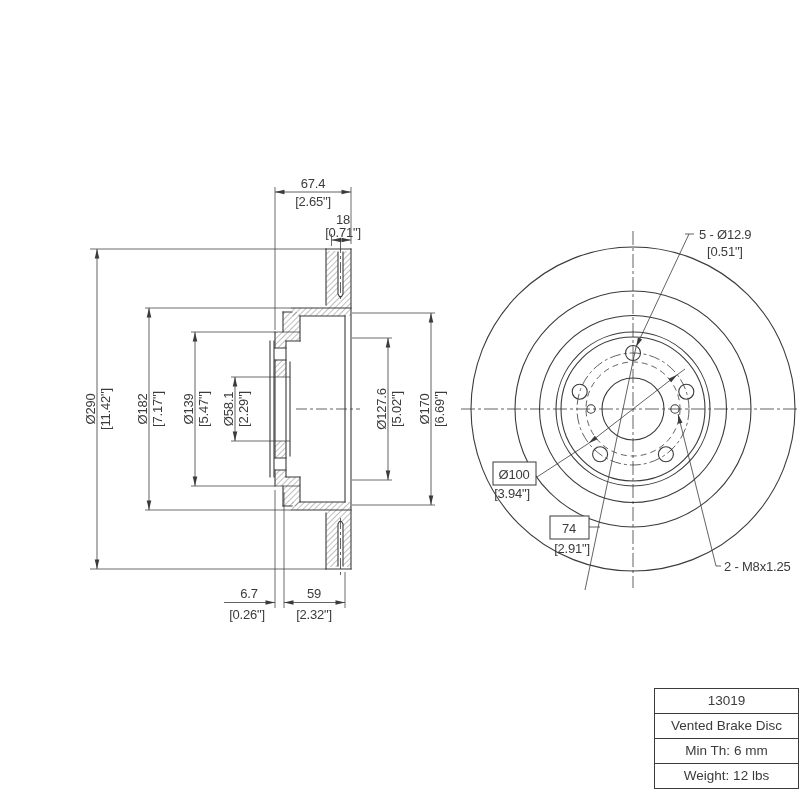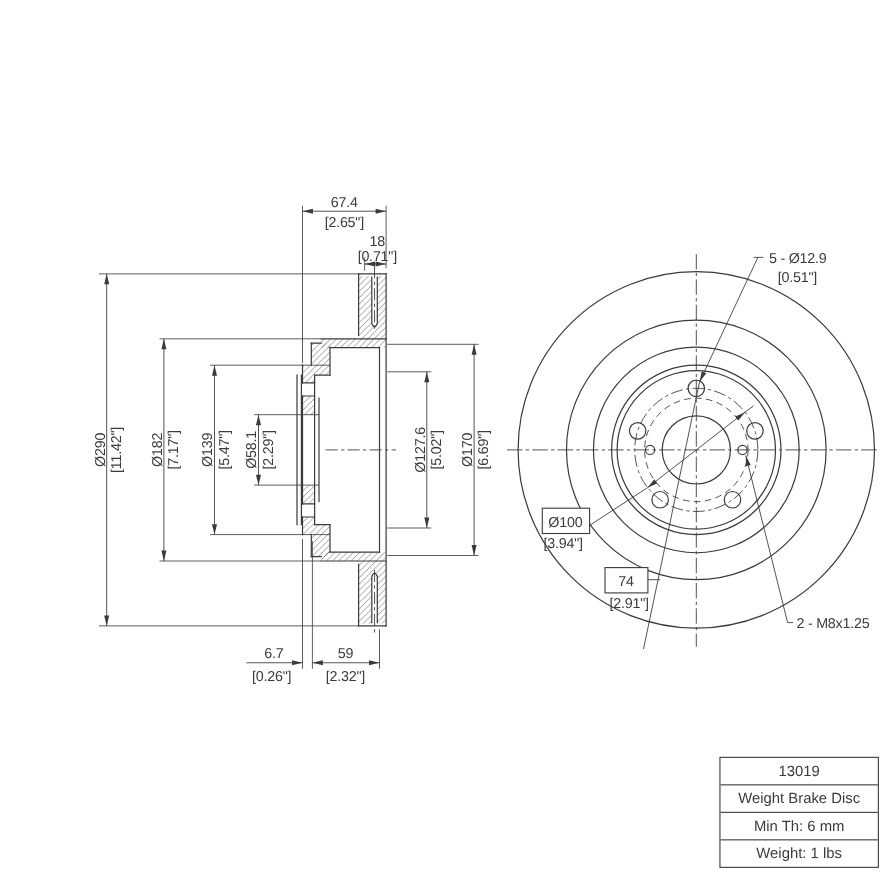--- a/index.html
+++ b/index.html
@@ -164,17 +164,17 @@
     <text x="464" y="498" text-anchor="middle">[3.94"]</text>
     <text x="521" y="533" text-anchor="middle">74</text>
     <text x="524" y="553" text-anchor="middle">[2.91"]</text>
     <text x="676" y="571">2 - M8x1.25</text>
   </g>
 </svg>
 
 
 <div class="spec-table">
   <div class="spec-row">13019</div>
-  <div class="spec-row">Weight Brake Disc</div>
+  <div class="spec-row">Vented Brake Disc</div>
   <div class="spec-row">Min Th: 6 mm</div>
-  <div class="spec-row">Weight: 1 lbs</div>
+  <div class="spec-row">Weight: 12 lbs</div>
 </div>
 </div>
 
 </body></html>

